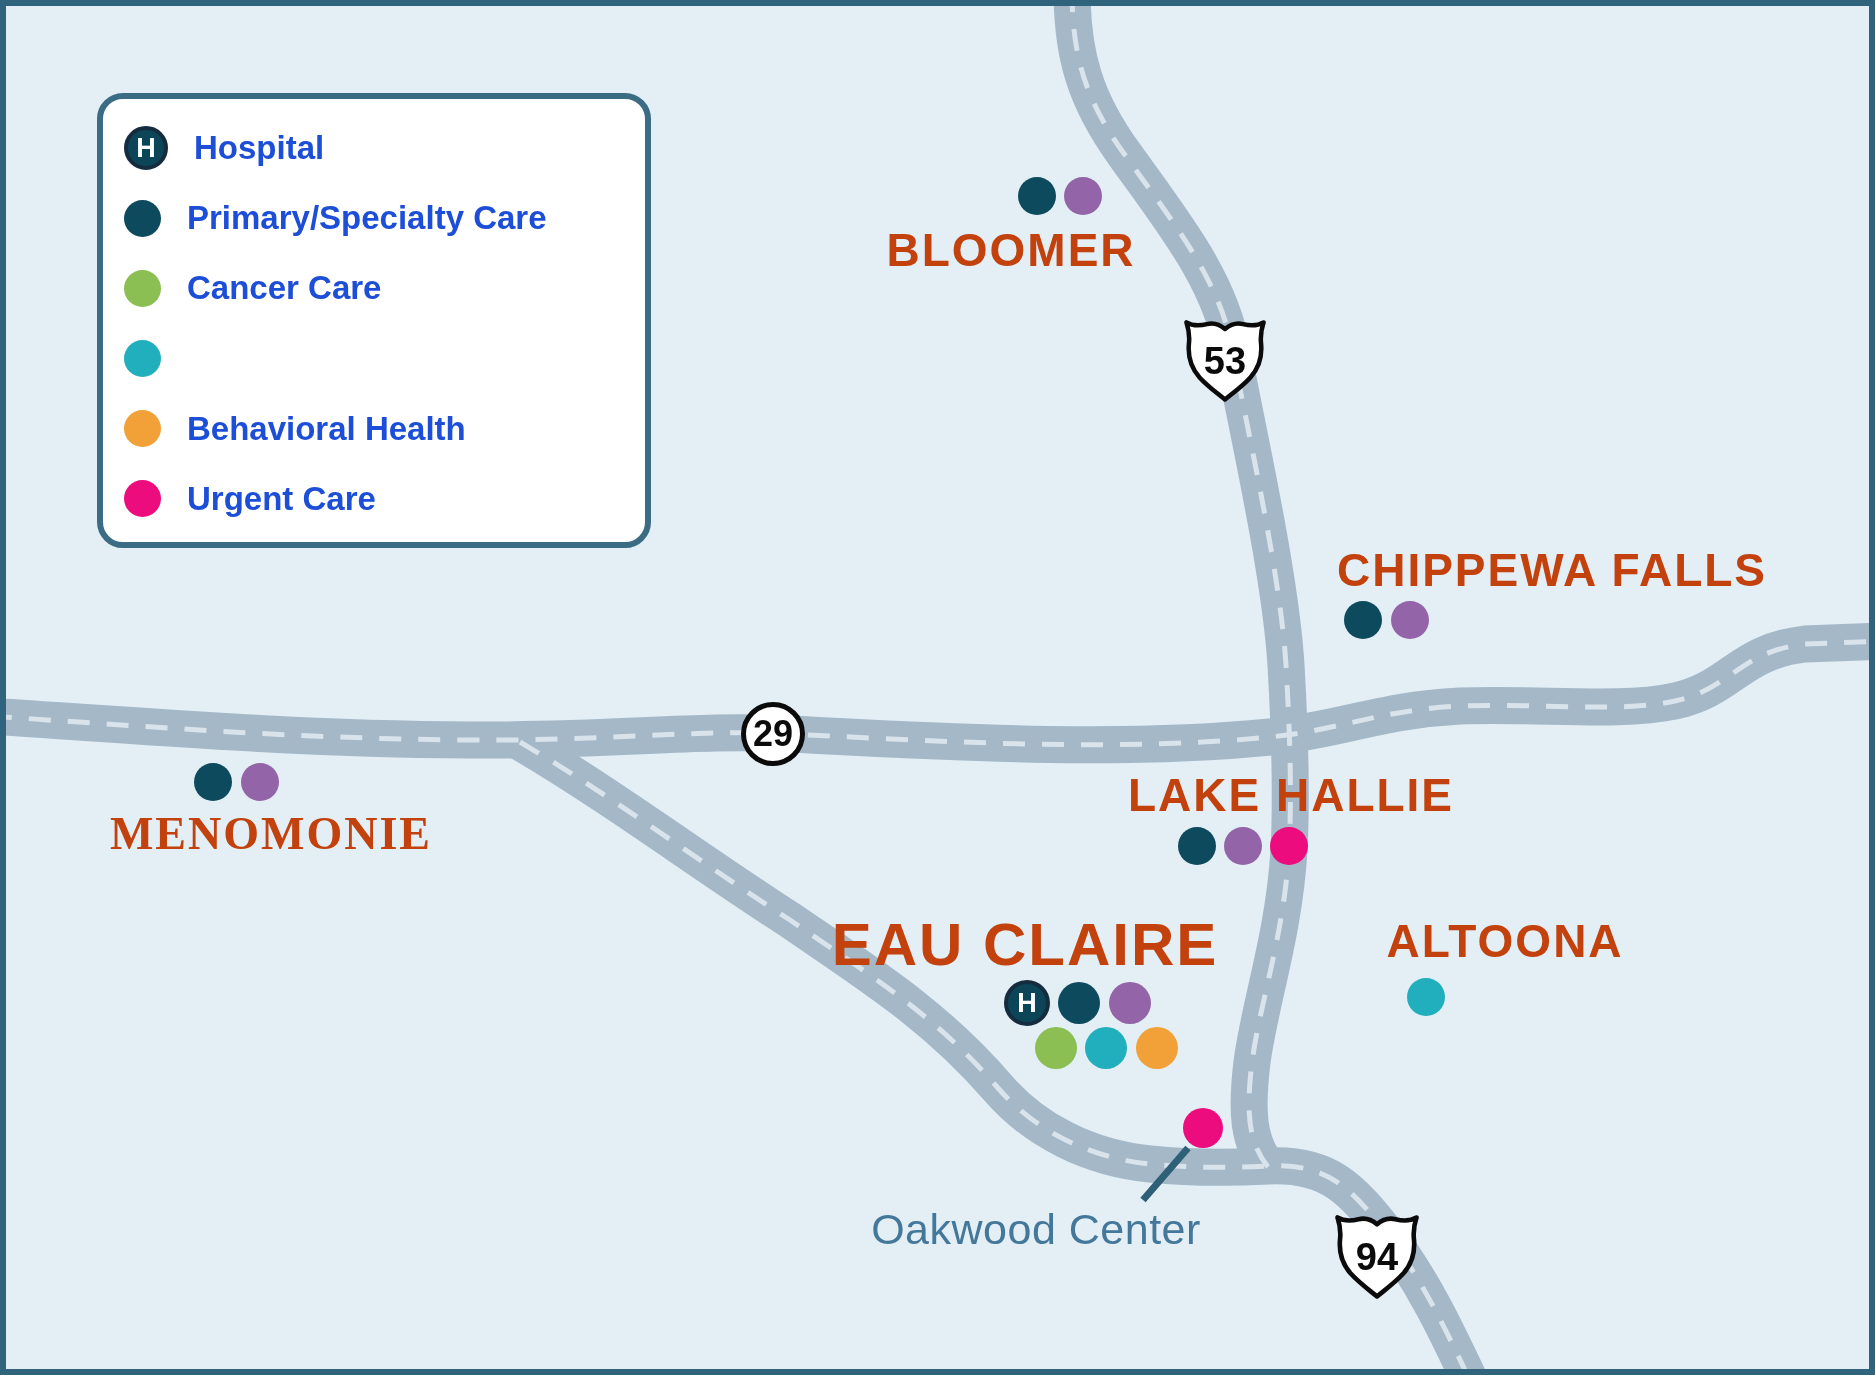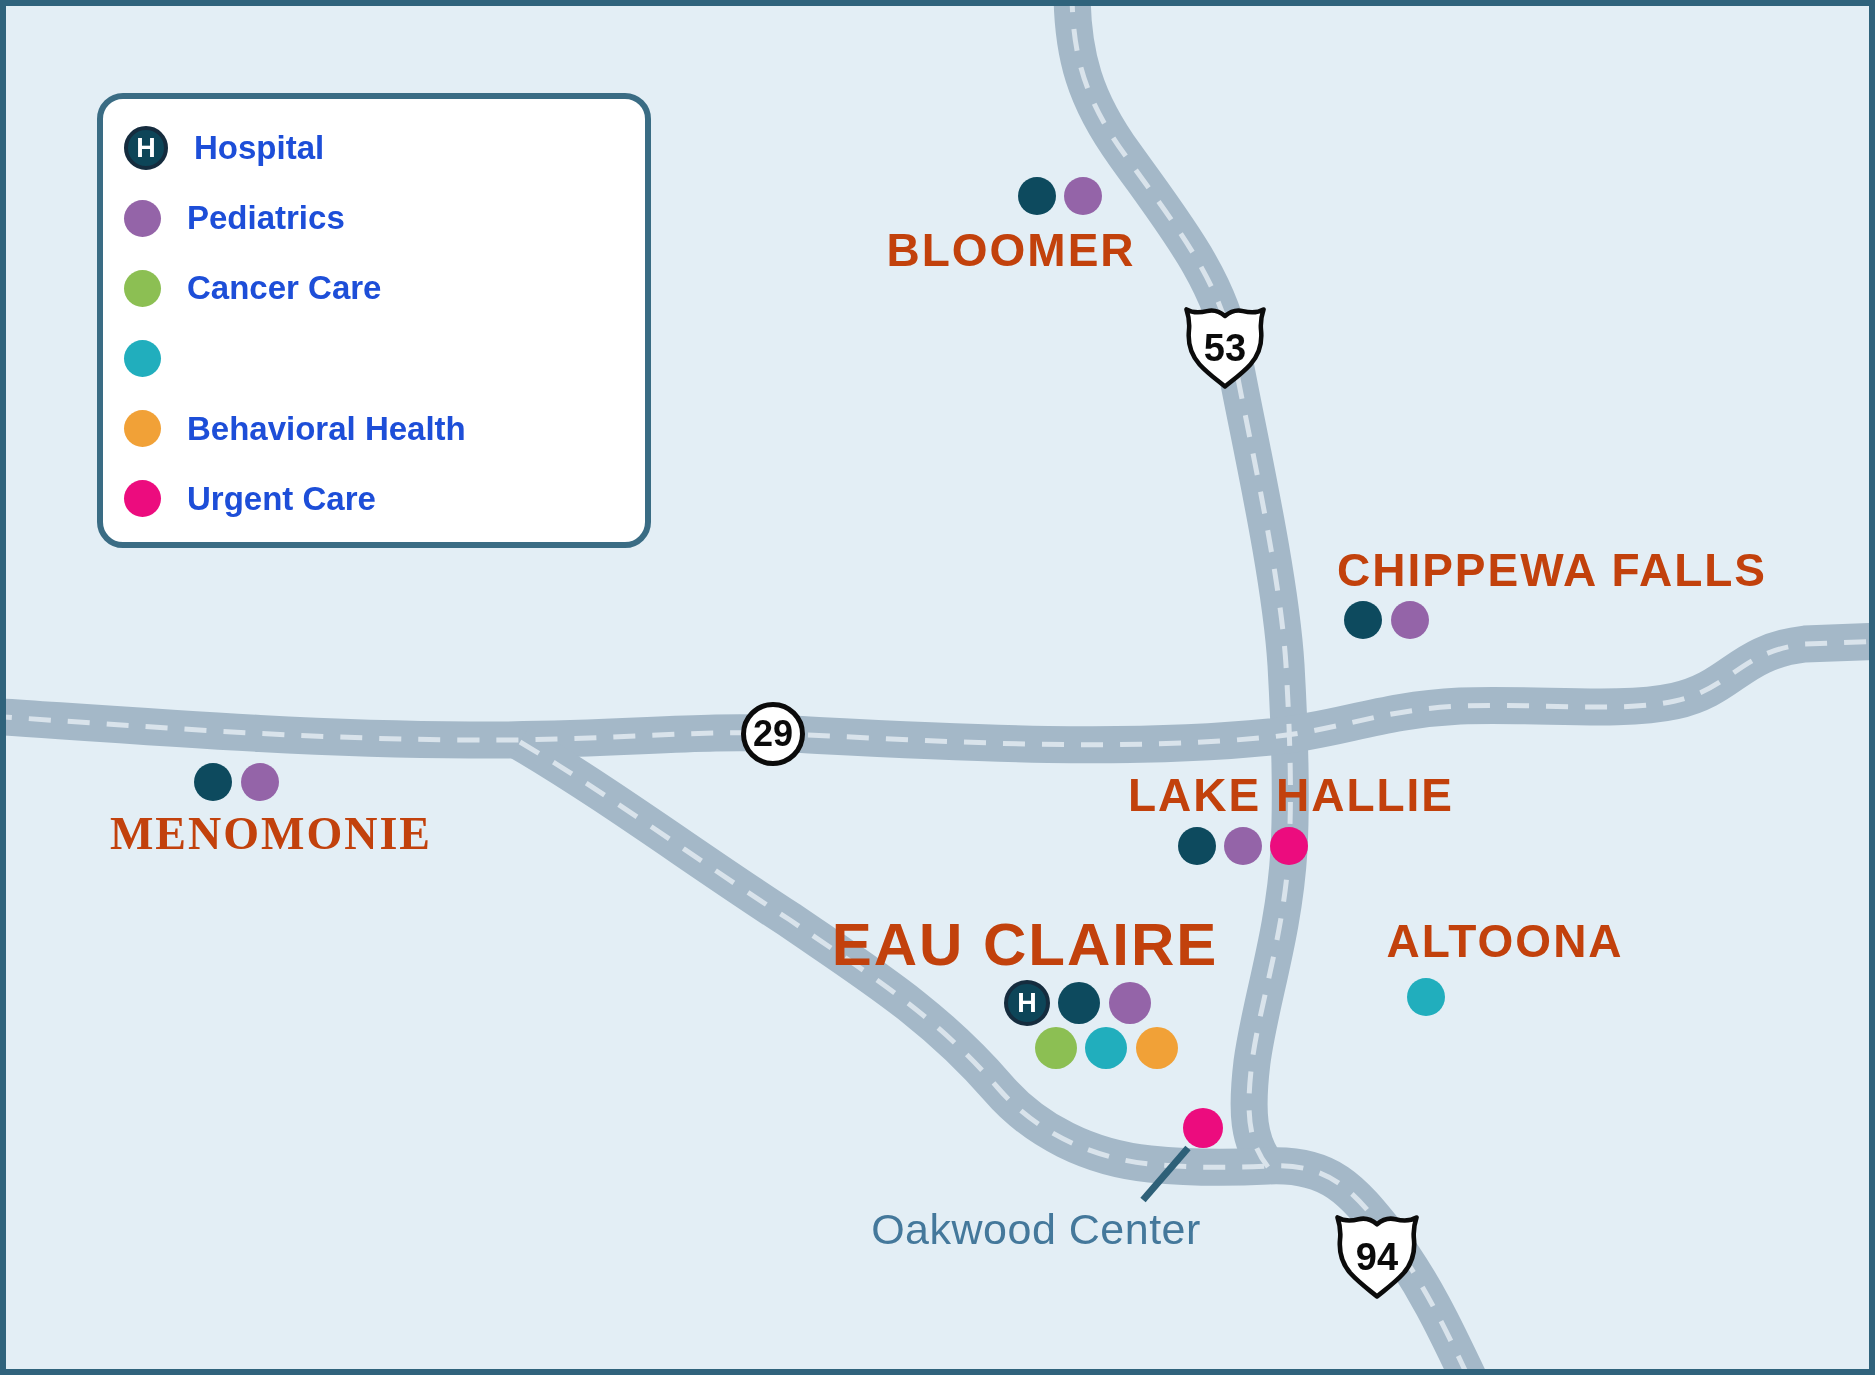--- a/index.html
+++ b/index.html
@@ -102,22 +102,22 @@
 
   <div class="legend">
     <div id="legend-items" style="display:flex;flex-direction:column;justify-content:space-between;height:100%;">
         <div class="legend-row">
           <div class="h-badge legend-h" style="background: rgb(13, 69, 88); border-color: rgb(21, 44, 62);">
             <span class="h-letter" style="color: rgb(255, 255, 255);">H</span>
           </div>
           <div class="legend-label">Hospital</div>
         </div>
         <div class="legend-row">
-          <div class="legend-dot" style="background: rgb(148, 100, 168);"></div>
-          <div class="legend-label">Pediatrics</div>
+          <div class="legend-dot" style="background: rgb(13, 74, 94);"></div>
+          <div class="legend-label">Primary/Specialty Care</div>
         </div>
         <div class="legend-row">
           <div class="legend-dot" style="background: rgb(140, 191, 83);"></div>
           <div class="legend-label">Cancer Care</div>
         </div>
         <div class="legend-row">
           <div class="legend-dot" style="background: rgb(33, 174, 189);"></div>
         </div>
         <div class="legend-row">
           <div class="legend-dot" style="background: rgb(241, 161, 55);"></div>
@@ -150,21 +150,21 @@
       </div>
       <div class="dot" style="width: 42px; height: 42px; background: rgb(13, 74, 94); left: 1079px; top: 1003px;"></div>
       <div class="dot" style="width: 42px; height: 42px; background: rgb(148, 100, 168); left: 1130px; top: 1003px;"></div>
       <div class="dot" style="width: 42px; height: 42px; background: rgb(140, 191, 83); left: 1056px; top: 1048px;"></div>
       <div class="dot" style="width: 42px; height: 42px; background: rgb(33, 174, 189); left: 1106px; top: 1048px;"></div>
       <div class="dot" style="width: 42px; height: 42px; background: rgb(241, 161, 55); left: 1157px; top: 1048px;"></div>
       <div class="city-label" style="left: 1505px; top: 941px; font-size: 46px;">ALTOONA</div>
       <div class="dot" style="width: 38px; height: 38px; background: rgb(33, 174, 189); left: 1426px; top: 997px;"></div>
       <div class="callout-label" style="left: 1036px; top: 1229px;">Oakwood Center</div>
       <div class="dot" style="width: 40px; height: 40px; background: rgb(236, 12, 126); left: 1203px; top: 1128px;"></div>
-      <div class="us-shield" style="width: 82px; height: 82px; position: absolute; left: 1184px; top: 307px; text-align: center;">
+      <div class="us-shield" style="width: 82px; height: 82px; position: absolute; left: 1184px; top: 320px; text-align: center;">
         <svg viewBox="0 0 100 100">
           <path d="M 50 11 C 43 5 36 3 28 5 C 18 7.5 10 7 3 3 C 6 12 7 20 6 29 C 4.5 45 9 59 19 70 C 28 80 39 88 50 97 C 61 88 72 80 81 70 C 91 59 95.5 45 94 29 C 93 20 94 12 97 3 C 90 7 82 7.5 72 5 C 64 3 57 5 50 11 Z" fill="#ffffff" stroke="#0b0b0b" stroke-width="5.5" stroke-linejoin="round"></path>
         </svg>
         <span class="shield-num" style="font-size: 38px;">53</span>
       </div>
       <div class="route-circle" style="width: 64px; height: 64px; font-size: 36px; position: absolute; left: 741px; top: 702px;">29</div>
       <div class="us-shield" style="width: 84px; height: 84px; position: absolute; left: 1335px; top: 1215px;">
         <svg viewBox="0 0 100 100">
           <path d="M 50 11 C 43 5 36 3 28 5 C 18 7.5 10 7 3 3 C 6 12 7 20 6 29 C 4.5 45 9 59 19 70 C 28 80 39 88 50 97 C 61 88 72 80 81 70 C 91 59 95.5 45 94 29 C 93 20 94 12 97 3 C 90 7 82 7.5 72 5 C 64 3 57 5 50 11 Z" fill="#ffffff" stroke="#0b0b0b" stroke-width="5.5" stroke-linejoin="round"></path>
         </svg>

